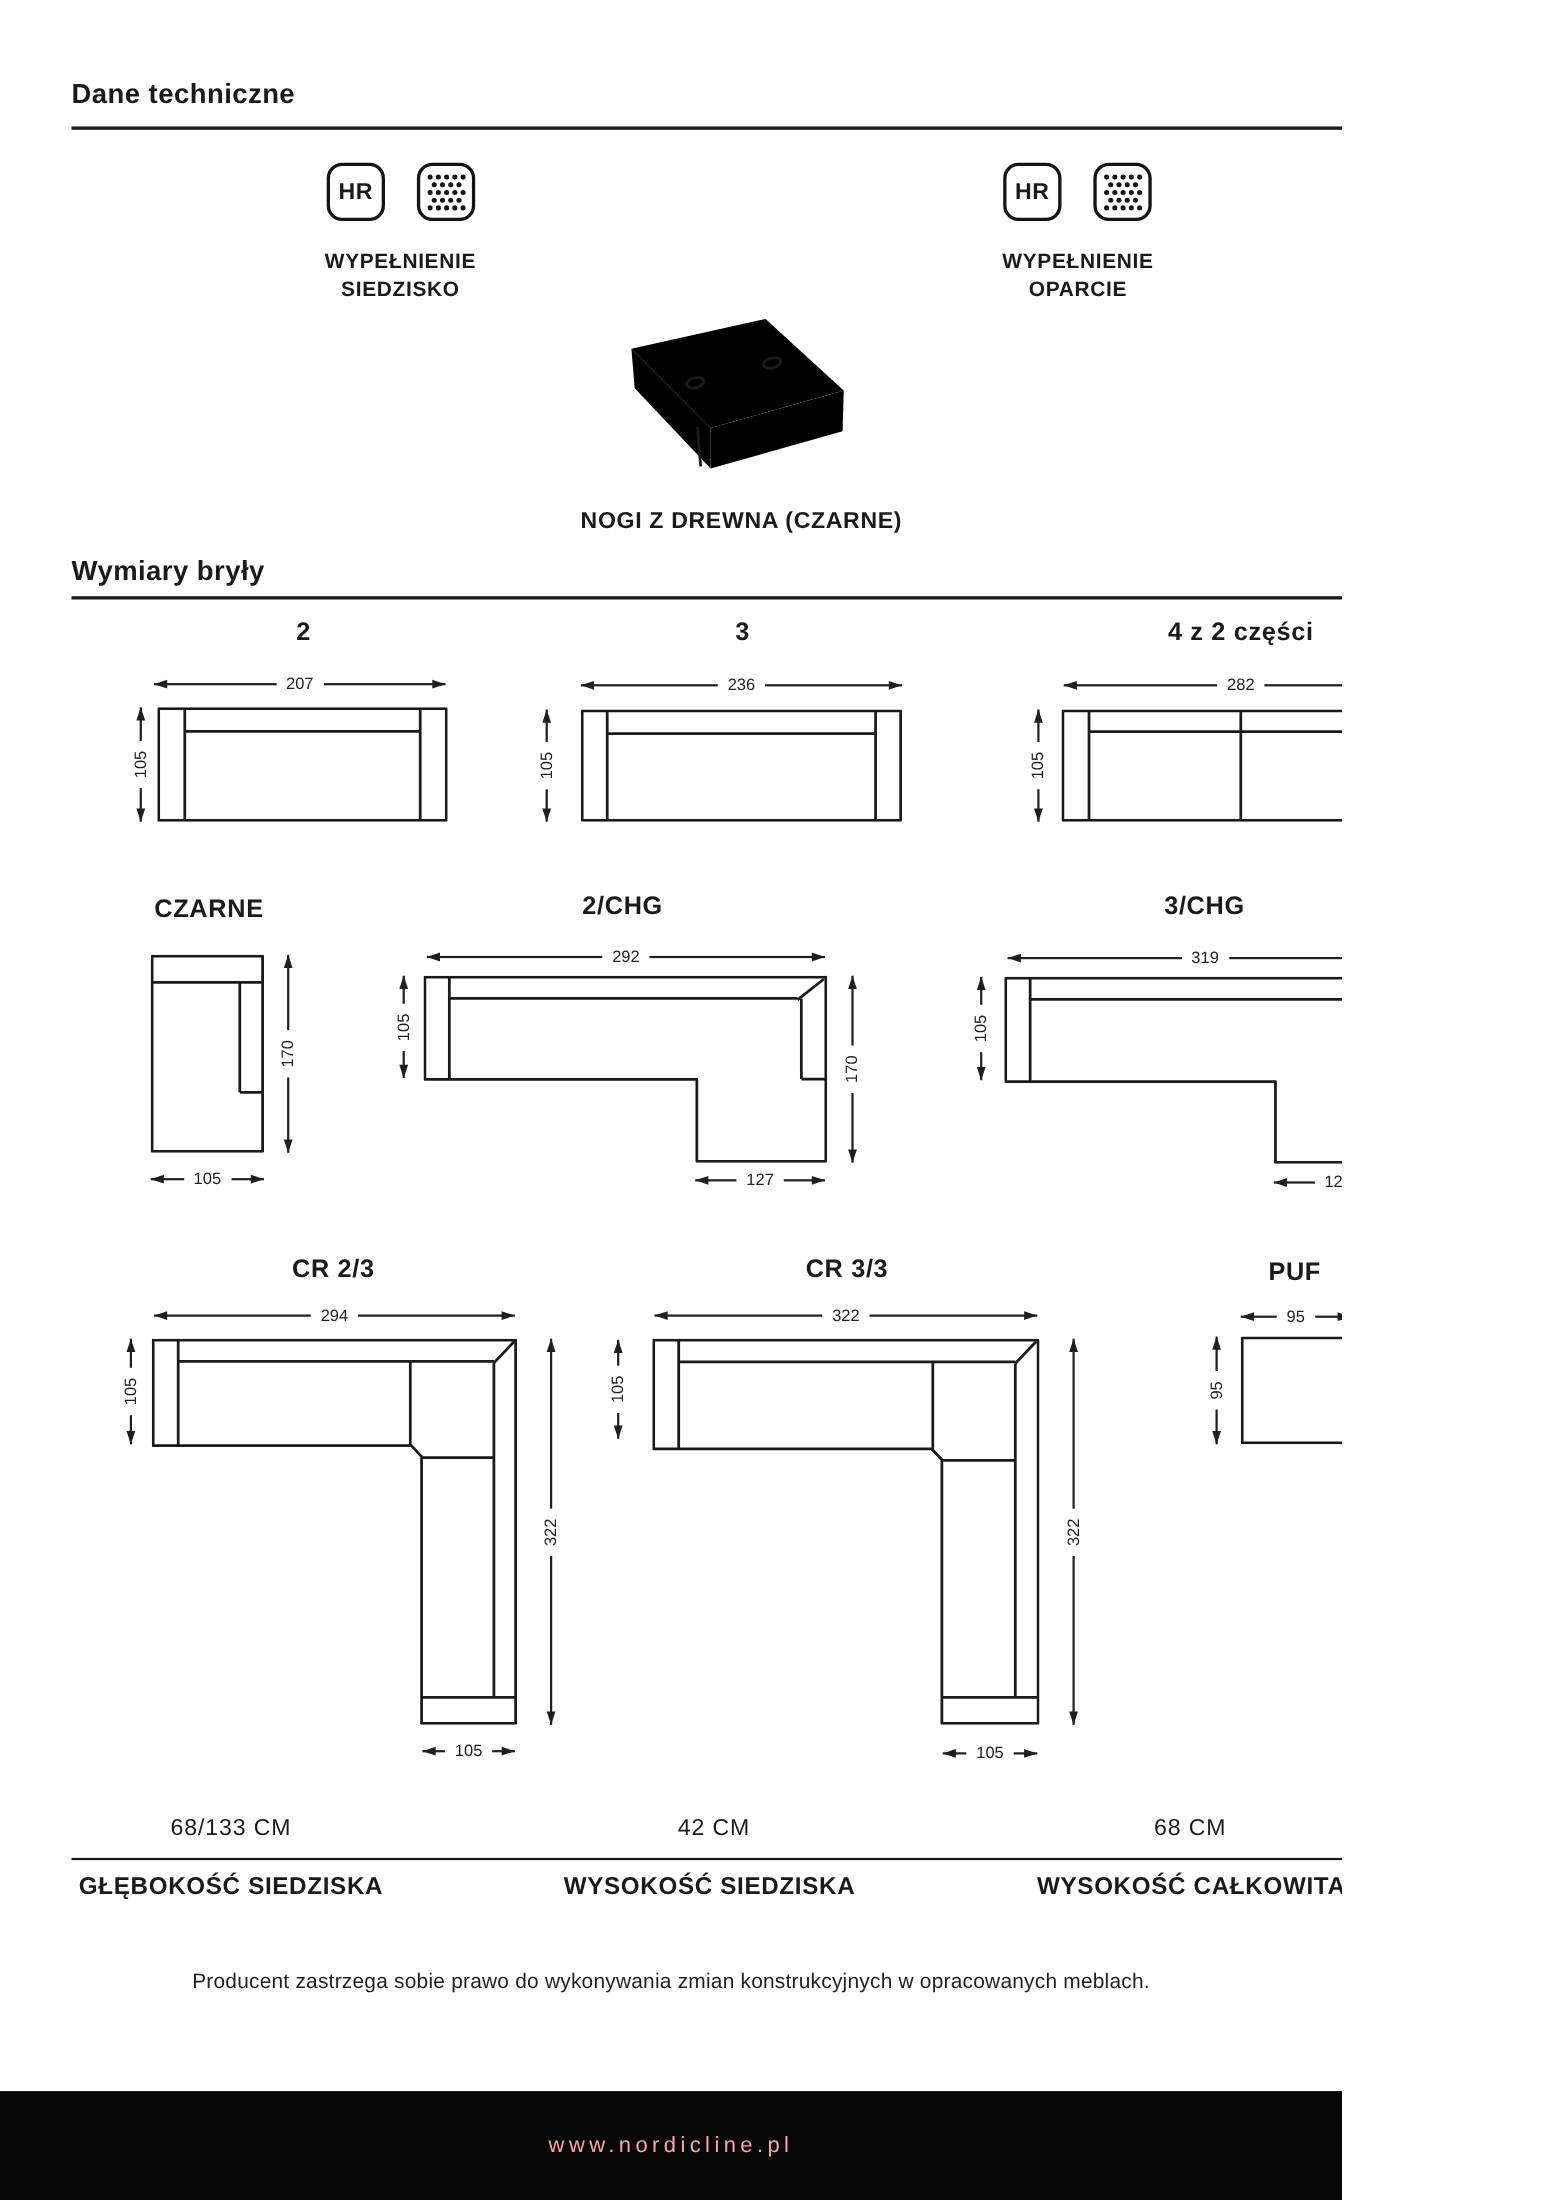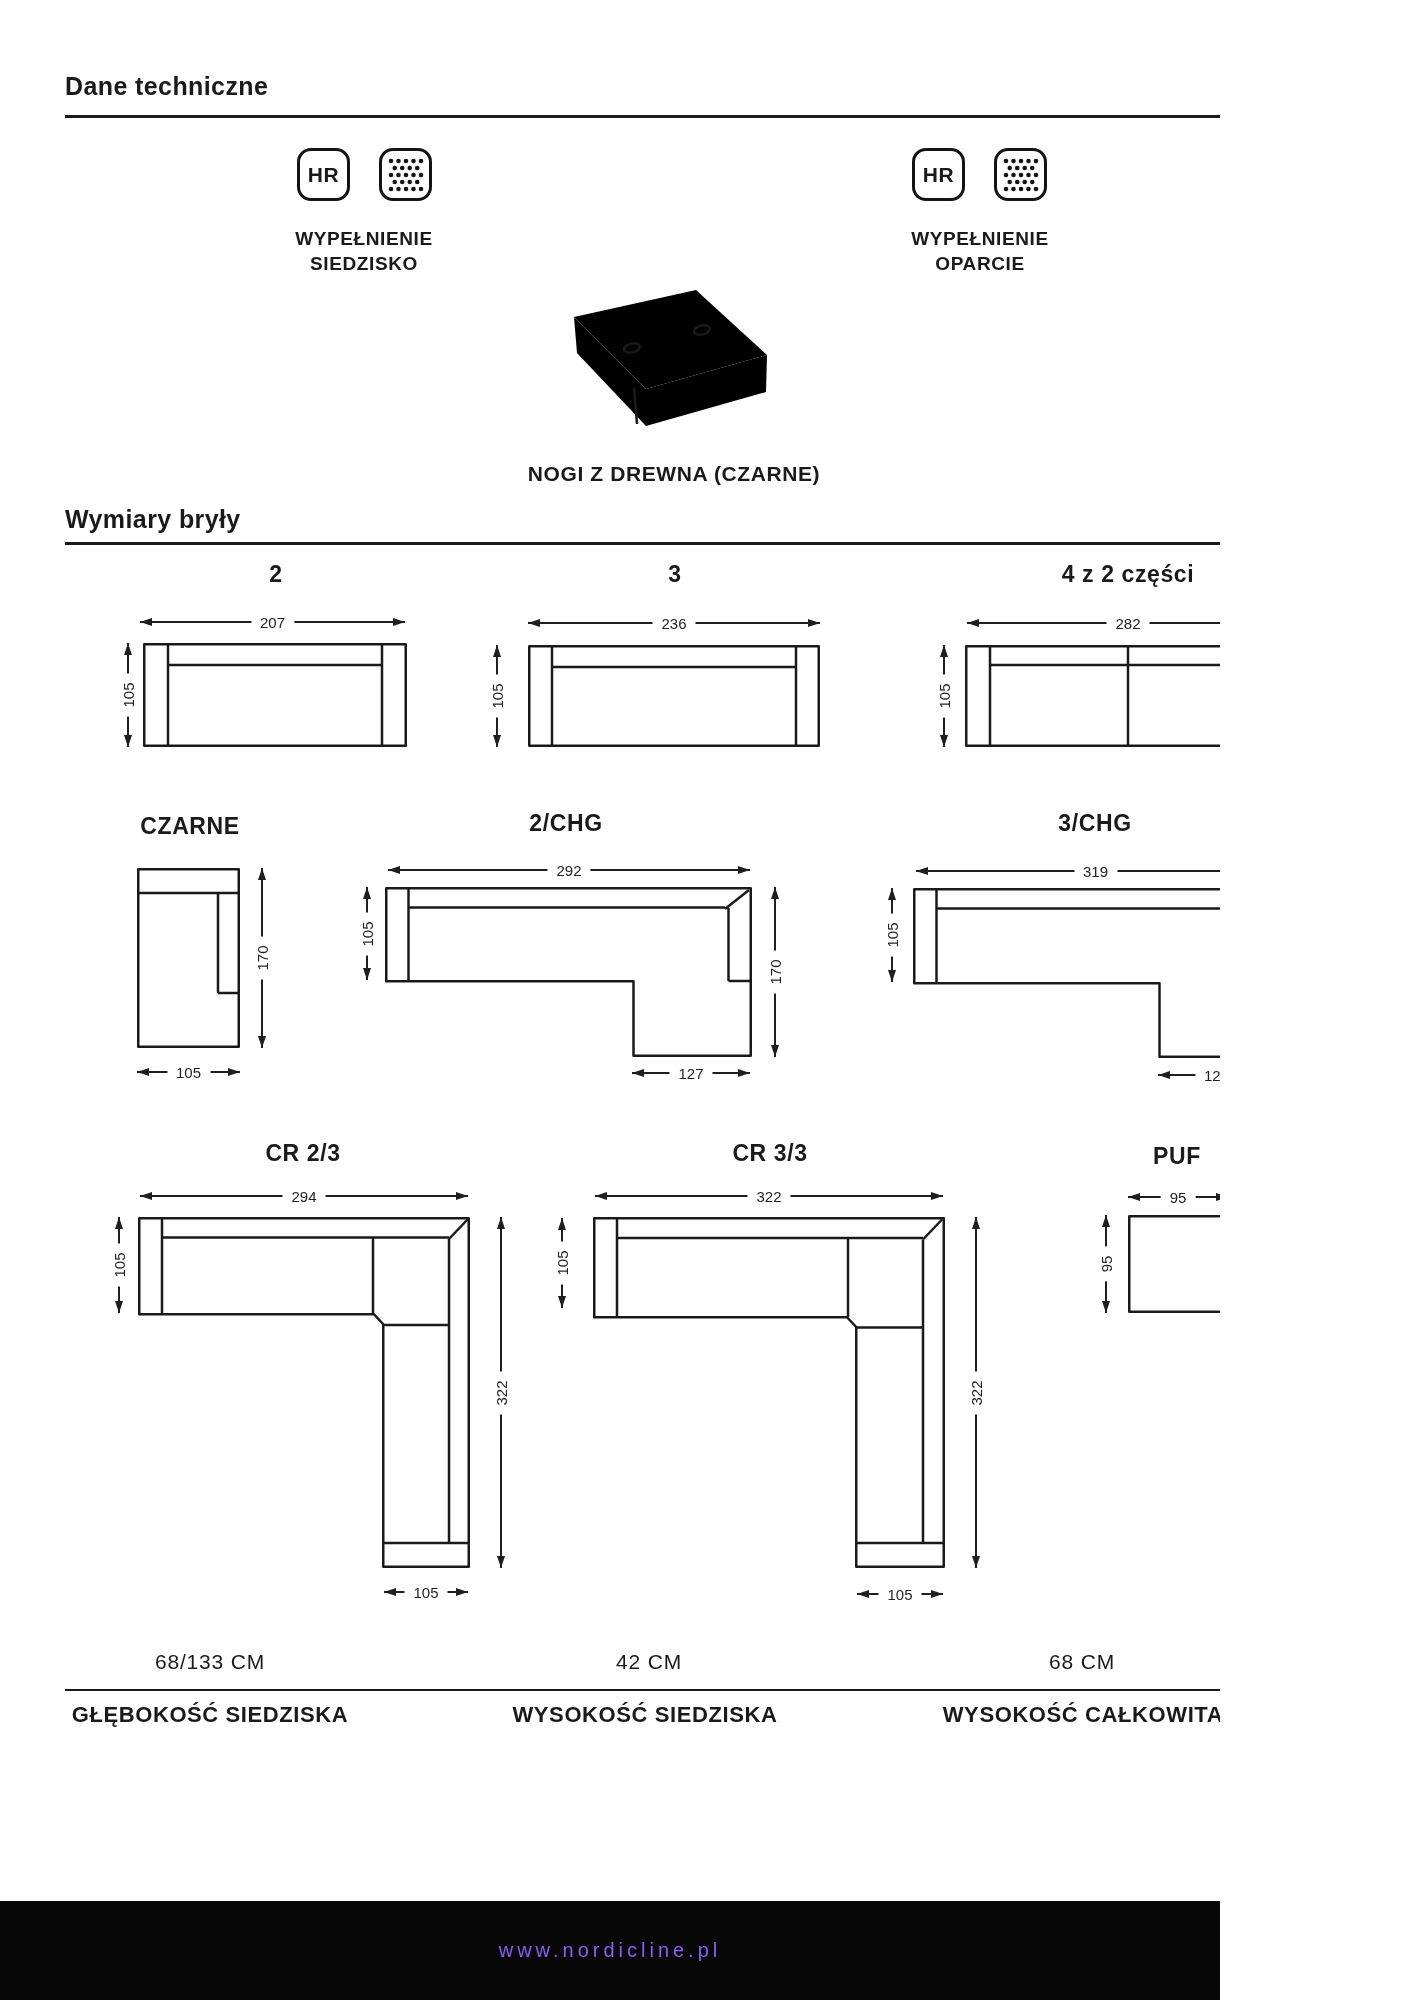--- a/index.html
+++ b/index.html
@@ -45,21 +45,21 @@
     background: #ffffff; padding: 2px 9px; font-size: 15px; line-height: 1; color: #1f1f1f; white-space: nowrap; }
 
   
   .spec-value { position: absolute; transform: translateX(-50%); font-size: 21px; letter-spacing: .8px; white-space: nowrap; }
   .spec-label { position: absolute; transform: translateX(-50%); font-size: 22px; font-weight: bold; letter-spacing: .6px; white-space: nowrap; }
 
   .disclaimer-line { position: absolute; width: 100%; text-align: center; font-size: 19px; color: #1f1f1f; letter-spacing: .2px; }
 
   .footer { position: absolute; left: 0; top: 1901px; width: 100%; height: 99px; background: #070707;
             display: flex; align-items: center; justify-content: center; }
-  .footer-url { color: #8b5cf6; font-size: 20px; letter-spacing: 4px; font-weight: normal; }
+  .footer-url { color: #fca5a5; font-size: 20px; letter-spacing: 4px; font-weight: normal; }
 </style>
 </head>
 <body>
 
 <div class="page">
 
   <div class="h-main" style="left:65px; top:72px;">Dane techniczne</div>
   <div class="rule" style="left:65px; top:115px; width:1284px;"></div>
 
   <div class="badge" style="left:297px; top:148px;">
@@ -313,18 +313,19 @@
     </div>
 
   <div class="spec-value" style="left:210px; top:1650px;">68/133 CM</div>
   <div class="spec-value" style="left:649px; top:1650px;">42 CM</div>
   <div class="spec-value" style="left:1082px; top:1650px;">68 CM</div>
   <div class="rule" style="left:65px; top:1689px; width:1212px; height:2px;"></div>
   <div class="spec-label" style="left:210px; top:1702px;">GŁĘBOKOŚĆ SIEDZISKA</div>
   <div class="spec-label" style="left:645px; top:1702px;">WYSOKOŚĆ SIEDZISKA</div>
   <div class="spec-label" style="left:1083px; top:1702px;">WYSOKOŚĆ CAŁKOWITA</div>
 
+  <div class="disclaimer-line" style="top:1791px;">Producent zastrzega sobie prawo do wykonywania zmian konstrukcyjnych w opracowanych meblach.</div>
 
   <div class="footer">
     <span class="footer-url">www.nordicline.pl</span>
   </div>
 
 </div>
 
 </body></html>

